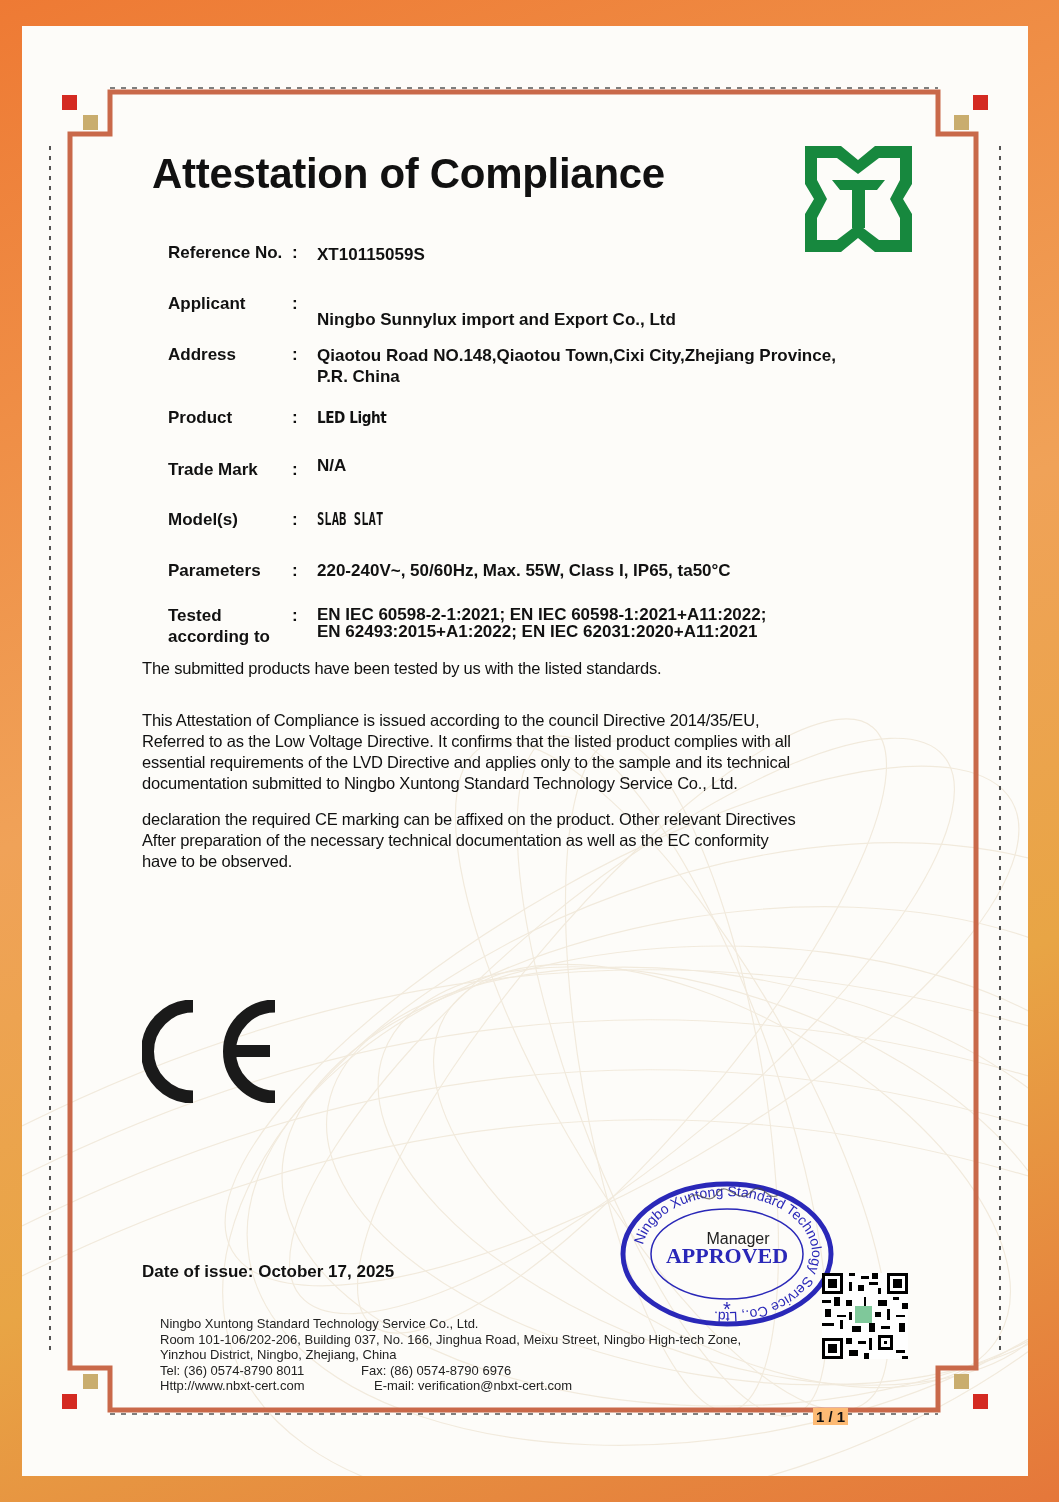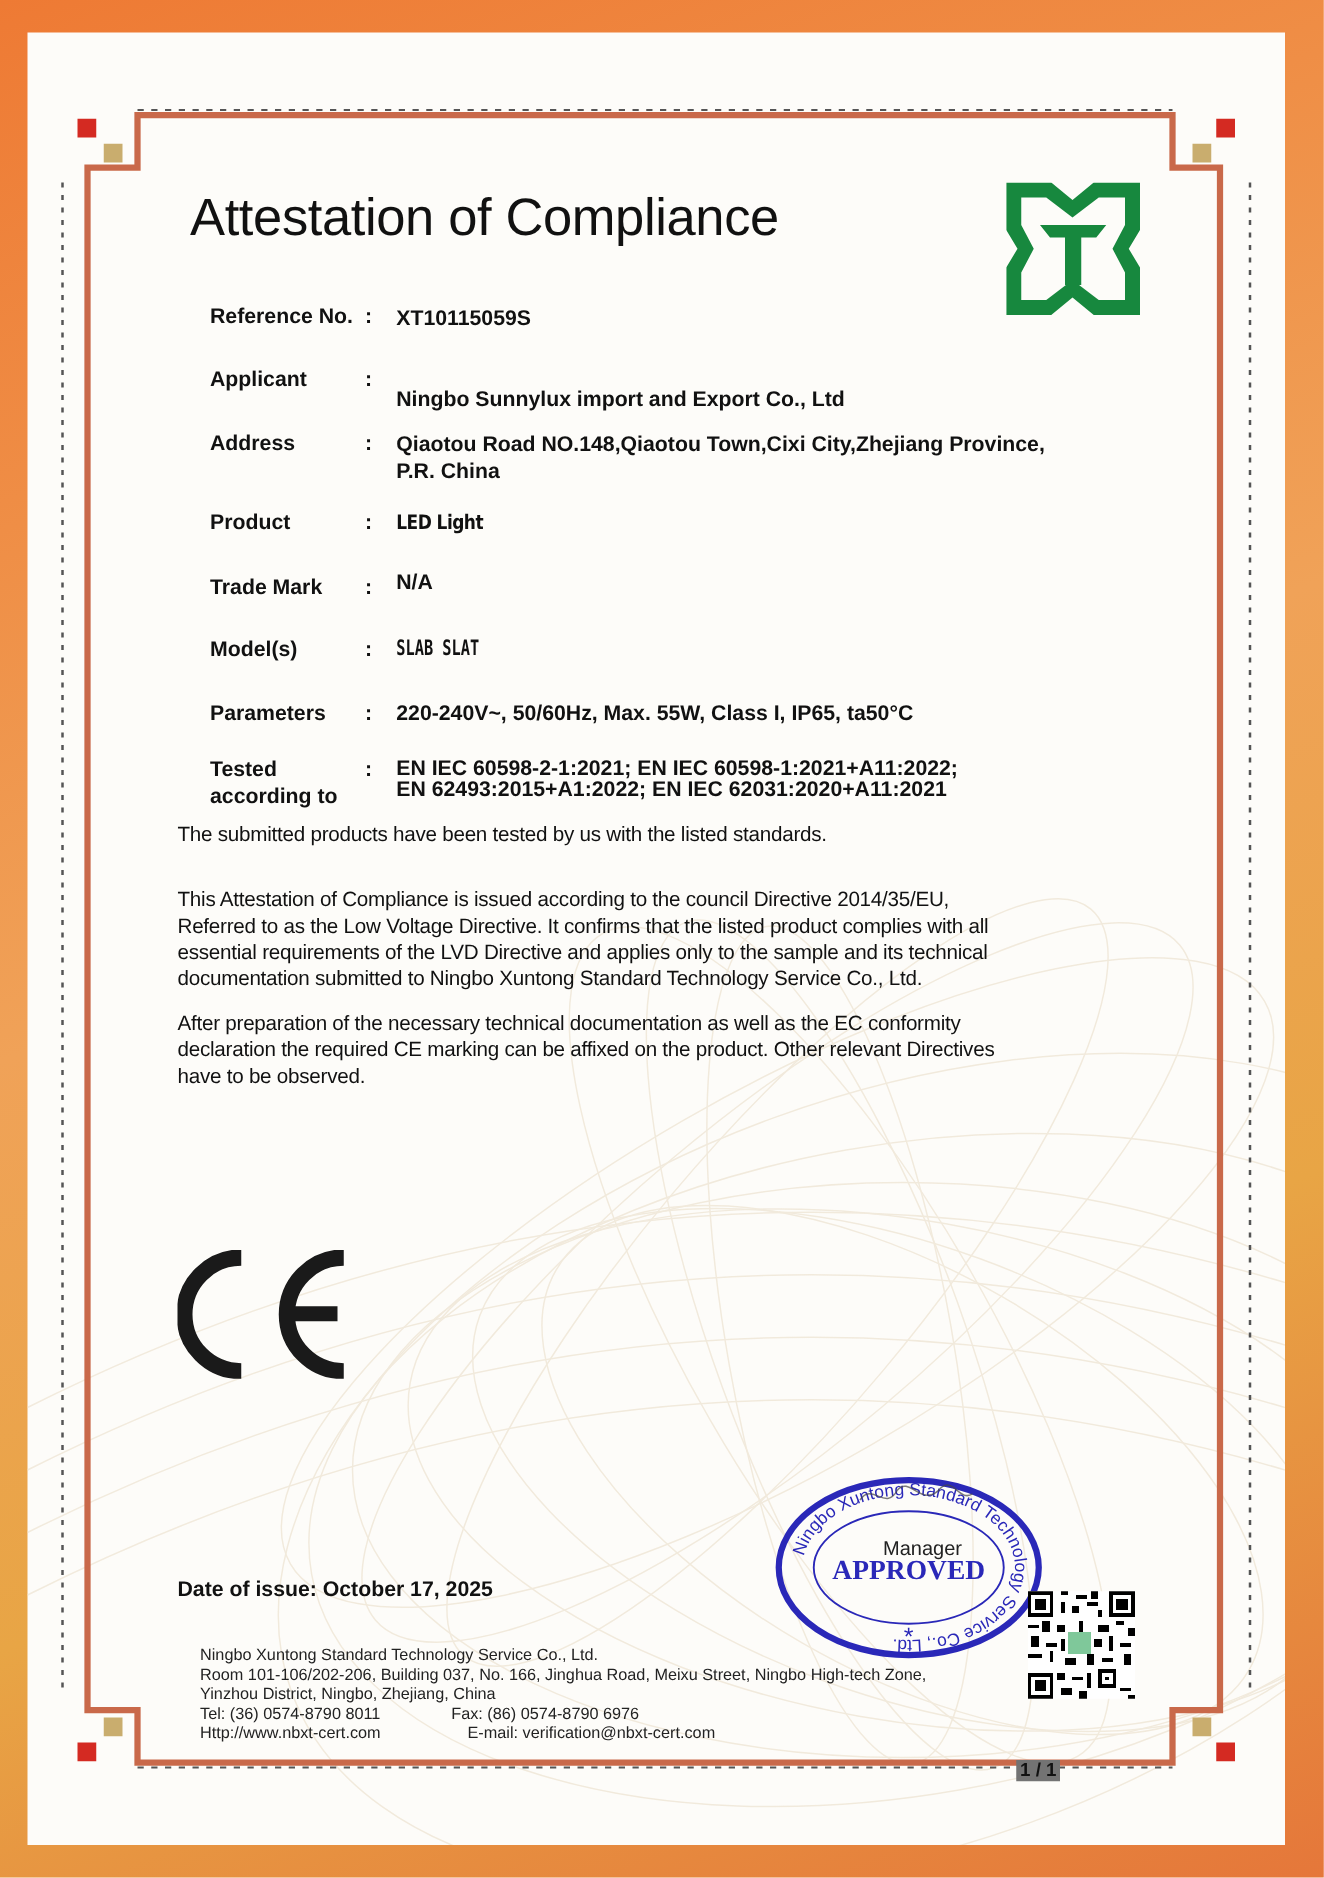--- a/index.html
+++ b/index.html
@@ -11,41 +11,41 @@
   .sheet {
     position: absolute; left: 22px; top: 26px; width: 1006px; height: 1450px;
     background: #fdfcf9;
   }
   .guilloche { position: absolute; left: 0; top: 0; width: 1006px; height: 1450px; }
   .frame { position: absolute; left: 0; top: 0; }
   .sq { position: absolute; width: 15px; height: 15px; }
   .sq.red { background: #d42a22; }
   .sq.tan { background: #c9ad6e; }
   .title {
-    position: absolute; left: 152px; top: 150px; font-size: 42px; font-weight: normal;
+    position: absolute; left: 152px; top: 150px; font-size: 42px; font-weight: bold;
     letter-spacing: -0.3px; margin: 0; white-space: nowrap;
   }
   .logo { position: absolute; left: 805px; top: 146px; width: 107px; height: 106px; }
   .row { position: absolute; left: 142px; font-size: 17px; font-weight: bold; }
   .row .lbl { position: absolute; left: 0; width: 145px; line-height: 21px; margin-left: 26px; }
   .row .colon { position: absolute; left: 150px; line-height: 21px; }
   .row .val { position: absolute; left: 175px; width: 560px; line-height: 21px; white-space: nowrap; }
   .val.narrow { font-family: "DejaVu Sans", sans-serif; font-size: 16px; letter-spacing: -0.5px; transform: scaleX(0.85); transform-origin: left; }
   .val.condensed { font-family: "DejaVu Sans Mono", monospace; font-size: 17px; transform: scaleX(0.72); transform-origin: left; }
   .para {
     position: absolute; left: 142px; width: 740px; font-size: 16.5px; line-height: 21px;
     margin: 0; letter-spacing: -0.2px;
   }
   .ce { position: absolute; left: 142px; top: 1000px; width: 142px; height: 103px; }
   .date { position: absolute; left: 142px; top: 1262px; font-size: 17px; font-weight: bold; }
   .stamp { position: absolute; left: 618px; top: 1180px; width: 218px; height: 148px; }
   .footer { position: absolute; left: 160px; top: 1316px; font-size: 13px; line-height: 15.6px; color: #222; }
   .footer div { white-space: nowrap; }
   .qr { position: absolute; left: 822px; top: 1273px; width: 86px; height: 86px; }
-  .pagenum { position: absolute; left: 813px; top: 1408px; font-size: 15px; font-weight: bold; background: #737373; padding: 0 3px; }
+  .pagenum { position: absolute; left: 813px; top: 1408px; font-size: 15px; font-weight: bold; background: #fdba74; padding: 0 3px; }
 </style>
 </head>
 <body>
 
 <div class="sheet">
 
   <svg class="guilloche" viewBox="0 0 1006 1450">
     <g fill="none" stroke="#efe6d6" stroke-width="1.2" opacity="0.8">
       <ellipse cx="700" cy="1150" rx="520" ry="300" transform="rotate(-20 700 1150)"></ellipse>
       <ellipse cx="700" cy="1150" rx="480" ry="260" transform="rotate(-10 700 1150)"></ellipse>
@@ -137,22 +137,22 @@
 </div>
 
 <p class="para" style="top:658px">The submitted products have been tested by us with the listed standards.</p>
 <div class="para" style="top:710px">
   <div>This Attestation of Compliance is issued according to the council Directive 2014/35/EU,</div>
   <div>Referred to as the Low Voltage Directive. It confirms that the listed product complies with all</div>
   <div>essential requirements of the LVD Directive and applies only to the sample and its technical</div>
   <div>documentation submitted to Ningbo Xuntong Standard Technology Service Co., Ltd.</div>
 </div>
 <div class="para" style="top:809px">
+  <div>declaration the required CE marking can be affixed on the product. Other relevant Directives</div>
   <div>After preparation of the necessary technical documentation as well as the EC conformity</div>
-  <div>declaration the required CE marking can be affixed on the product. Other relevant Directives</div>
   <div>have to be observed.</div>
 </div>
 
 <svg class="ce" viewBox="0 0 142 103">
   <path d="M51 6 A45 45 0 1 0 51 97" fill="none" stroke="#1a1a1a" stroke-width="13"></path>
   <path d="M133 6 A45 45 0 1 0 133 97" fill="none" stroke="#1a1a1a" stroke-width="13"></path>
   <rect x="92" y="45" width="36" height="12" fill="#1a1a1a"></rect>
 </svg>
 
 <div class="date">Date of issue: October 17, 2025</div>

